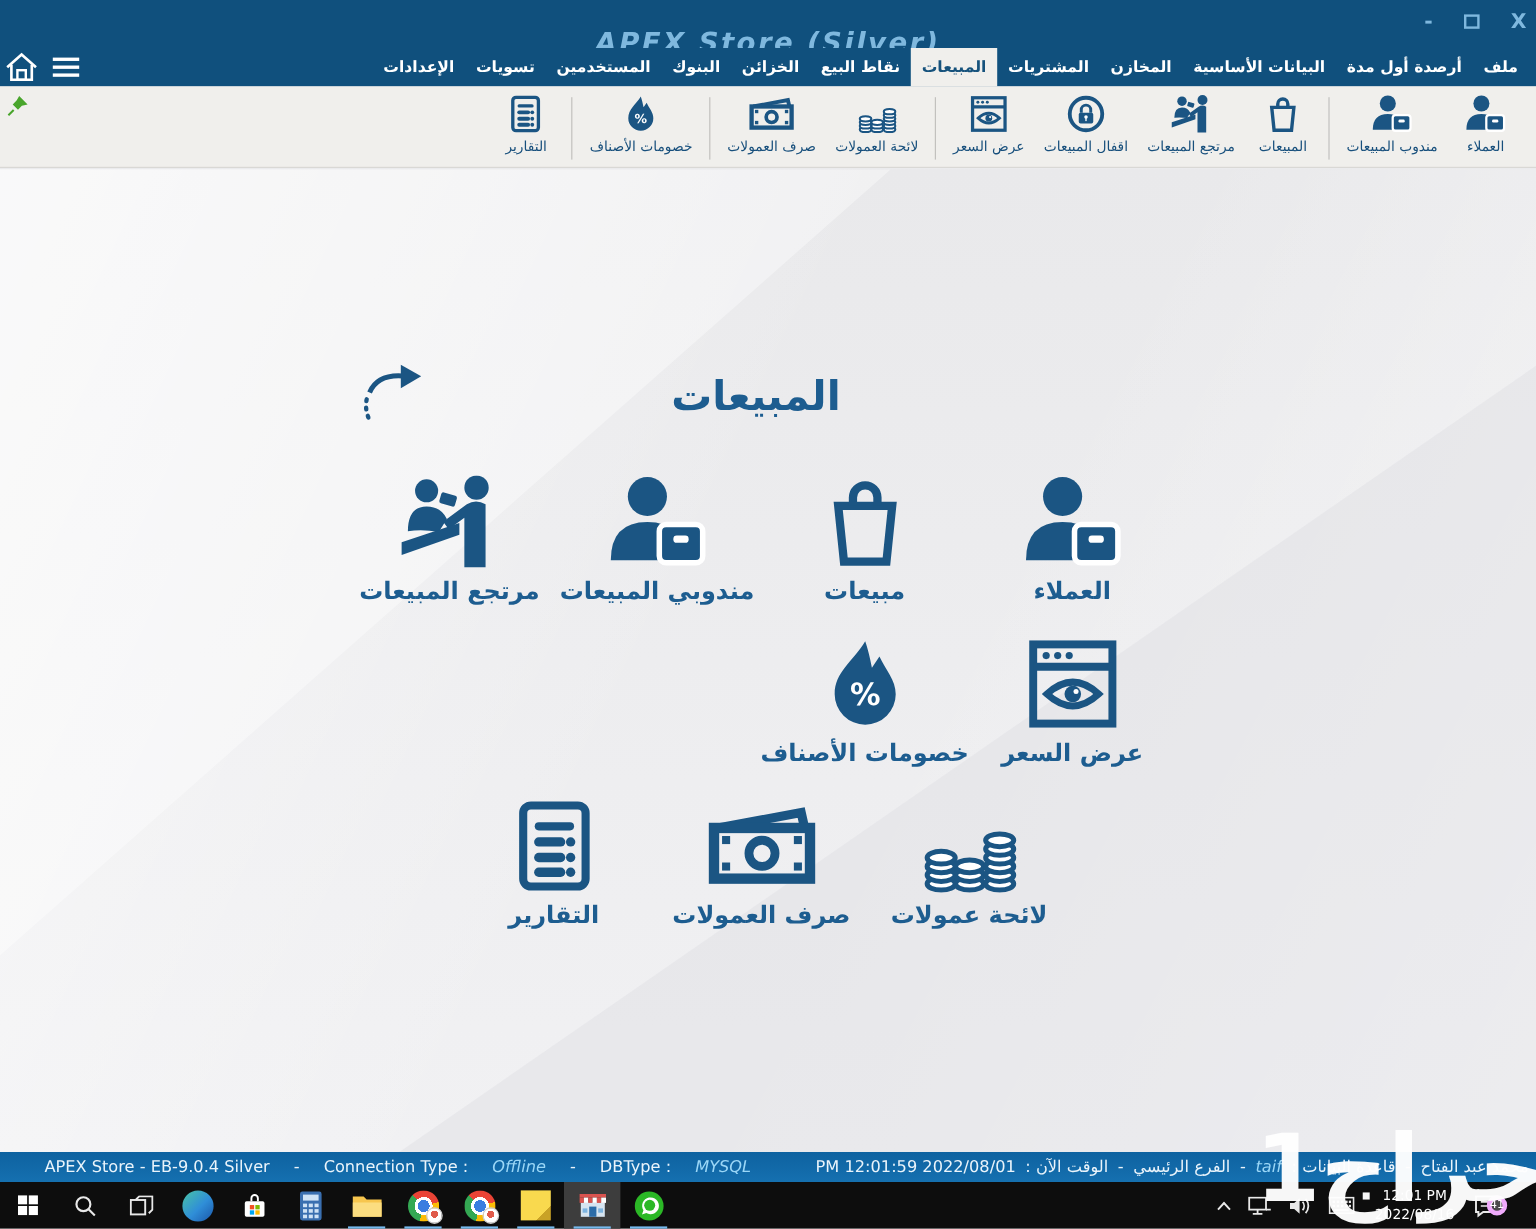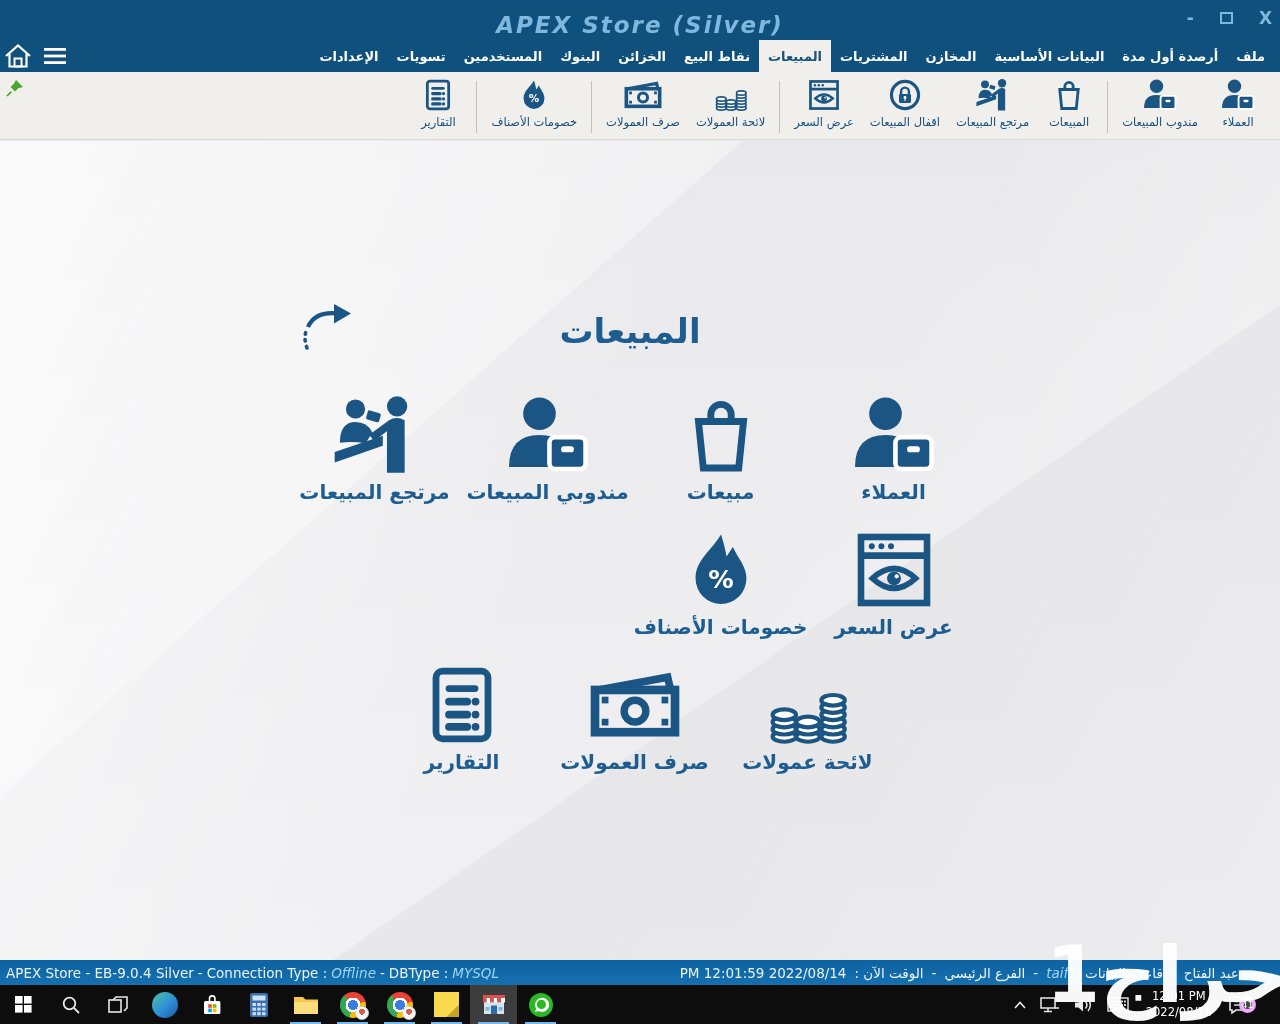--- a/index.html
+++ b/index.html
@@ -1,21 +1,21 @@
 <!DOCTYPE html>
 <html><head>
 <meta charset="utf-8">
 <style>
   * { margin:0; padding:0; box-sizing:border-box; }
   html,body { width:1280px; height:1024px; overflow:hidden; font-family:"DejaVu Sans", sans-serif; }
   .screen { position:relative; width:1280px; height:1024px; background:#ebebed; }
 
   
   .titlebar { position:absolute; top:0; left:0; right:0; height:40px; background:#10507d; }
-  .window-title { position:absolute; top:12px; left:0; right:0; text-align:center;
+  .window-title { position:absolute; top:23px; left:0; right:0; text-align:center;
     color:#7fb8de; font-size:23px; font-weight:bold; font-style:italic; letter-spacing:2px; }
   .win-controls { position:absolute; right:8px; top:8px; display:flex; gap:26px; align-items:center; color:#7fb8de; }
   .win-controls span { font-size:17px; font-weight:bold; cursor:default; }
   .maxbox { width:13px; height:12px; border:2px solid #7fb8de; display:inline-block; }
 
   
   .menubar { position:absolute; top:40px; left:0; right:0; height:32px; background:#10507d; }
   .menubar-left { position:absolute; left:4px; top:0; height:32px; display:flex; align-items:center; gap:10px; direction:ltr; }
   .menu-items { position:absolute; right:6px; top:0; height:32px; display:flex; direction:rtl; align-items:stretch; }
   .menu-item { color:#fff; font-size:13px; font-weight:bold; padding:0 9px; display:flex; align-items:center; cursor:pointer; white-space:nowrap; }
@@ -41,21 +41,21 @@
   .main-title { text-align:center; font-size:34px; font-weight:bold; color:#1d5d90; line-height:70px; }
   .nav-arrow { position:absolute; top:6px; left:18px; }
   .tiles-row { position:absolute; left:0; width:100%; display:flex; direction:rtl; }
   .row1 { top:255px; } .row2 { top:390px; } .row3 { top:525px; padding-right:86px; }
   .tile { width:173px; height:132px; display:flex; flex-direction:column; align-items:center; cursor:pointer; color:#1b5583; }
   .tile .tic { height:78px; width:96px; }
   .tile-label { font-size:20px; font-weight:bold; color:#1d5d90; margin-top:6px; white-space:nowrap; }
 
   
   .statusbar { position:absolute; top:960px; left:0; right:0; height:25px; background:linear-gradient(#0e62a0,#1570b0); color:#eaf4fb; font-size:13.5px; display:flex; justify-content:space-between; align-items:center; padding:0 6px; }
-  .status-left { direction:ltr; display:flex; gap:4px; white-space:nowrap; }
+  .status-left { direction:ltr; display:flex; gap:20px; white-space:nowrap;margin-left:31px; }
   .status-right { direction:rtl; display:flex; gap:8px; white-space:nowrap; padding-left:4px; }
   .sb-val { color:#9bd7f7;font-style:italic; }
   .sb-link { cursor:pointer; }
 
   
   .taskbar { position:absolute; top:985px; left:0; right:0; height:39px; background:#0d0d0d; display:flex; align-items:stretch; }
   .task-icons { display:flex; }
   .task-btn { width:47px; display:flex; align-items:center; justify-content:center; position:relative; cursor:pointer; }
   .task-btn.running::after { content:""; position:absolute; bottom:0; left:8px; right:8px; height:2.5px; background:#76b9ed; }
   .task-btn.active { background:#3d3d3d; }
@@ -362,21 +362,21 @@
     </div>
     <div class="status-right">
       <span>محمد عبد الفتاح</span>
       <span>-</span>
       <span>قاعدة البيانات :</span>
       <span class="sb-val">taif</span>
       <span>-</span>
       <span class="sb-link">الفرع الرئيسي</span>
       <span>-</span>
       <span>الوقت الآن :</span>
-      <span dir="ltr">PM 12:01:59 2022/08/14</span>
+      <span dir="ltr">PM 12:01:59 2022/08/01</span>
     </div>
   </div>
 
   <div class="taskbar">
     <div class="task-icons">
       <div class="task-btn">
         <svg width="17" height="17">
           <rect x="0" y="0" width="7.6" height="7.6" fill="#fff"></rect>
             <rect x="9" y="0" width="7.6" height="7.6" fill="#fff"></rect>
           <rect x="0" y="9" width="7.6" height="7.6" fill="#fff"></rect>

